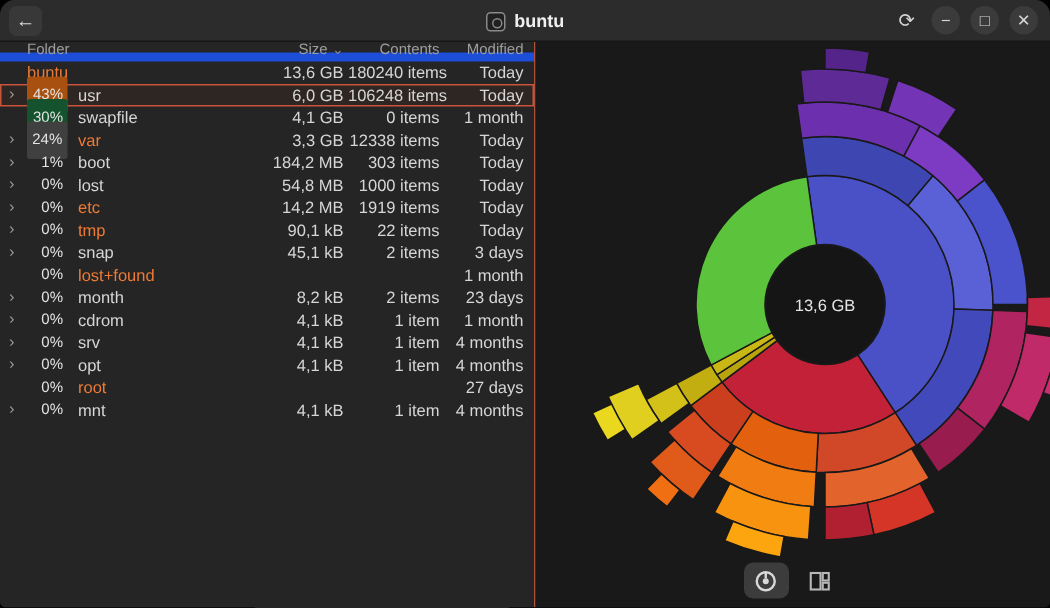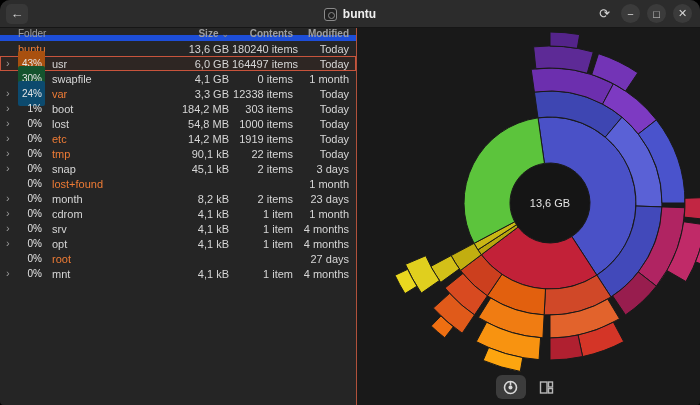--- a/index.html
+++ b/index.html
@@ -29,21 +29,21 @@
   
   .left-pane { position:absolute; top:28px; left:0; width:356px; bottom:0; background:#252525; }
   .pane-sep  { position:absolute; top:28px; left:356px; width:1px; bottom:0; background:#b0513b; cursor:col-resize; }
   .right-pane{ position:absolute; top:28px; left:357px; right:0; bottom:0; background:#191919; }
 
   
   .thead { display:grid; grid-template-columns: 12px 1fr 66px 64px 56px; height:13px;
            align-items:center; padding:0 4px 0 6px; border-bottom:6px solid #1d4ed8;
            color:#9e9e9e; font-size:10px; }
   .thead .col { cursor:pointer; }
-  .col-right { text-align:right; padding-right:3px;font-weight:bold; }
+  .col-right { text-align:right; padding-right:3px; }
   .sort-ind { font-size:9px; color:#8a8a8a; margin-left:3px; }
   .tbody { position:absolute; top:13px; left:0; right:0; bottom:0; overflow:hidden; }
   .row { display:grid; grid-template-columns: 12px 1fr 66px 64px 56px; height:15px;
          align-items:center; padding:0 4px 0 6px; color:#d6d6d6; font-size:11px; cursor:default; }
   .row.selected { background:#2e2623; box-shadow: inset 0 0 0 1px #c8543c; }
   .chev { color:#9a9a9a; font-size:11px; line-height:1; cursor:pointer; }
   .cell-folder { display:flex; align-items:center; gap:7px; overflow:hidden; white-space:nowrap; }
   .pct { display:inline-block; width:27px; text-align:right; font-size:10px; color:#e4e4e4;
          padding:7px 3px; border-radius:2px; flex:none; }
   .fname { color:#d6d6d6; }
@@ -113,37 +113,37 @@
           <span class="num">180240 items</span>
           <span class="num">Today</span>
         </div>
         <div class="row selected">
           <span class="chev">›</span>
           <span class="cell-folder">
             <span class="pct" style="background: rgb(168, 80, 15);">43%</span>
             <span class="fname">usr</span>
           </span>
           <span class="num">6,0 GB</span>
-          <span class="num">164497 items</span>
+          <span class="num">106248 items</span>
           <span class="num">Today</span>
         </div>
         <div class="row">
           <span class="chev"></span>
           <span class="cell-folder">
             <span class="pct" style="background: #14532d;">30%</span>
             <span class="fname">swapfile</span>
           </span>
           <span class="num">4,1 GB</span>
           <span class="num">0 items</span>
           <span class="num">1 month</span>
         </div>
         <div class="row">
           <span class="chev">›</span>
           <span class="cell-folder">
-            <span class="pct" style="background: #0c4a6e;">24%</span>
+            <span class="pct" style="background: #404040; text-align: center;">24%</span>
             <span class="fname orange">var</span>
           </span>
           <span class="num">3,3 GB</span>
           <span class="num">12338 items</span>
           <span class="num">Today</span>
         </div>
         <div class="row">
           <span class="chev">›</span>
           <span class="cell-folder">
             <span class="pct">1%</span>

